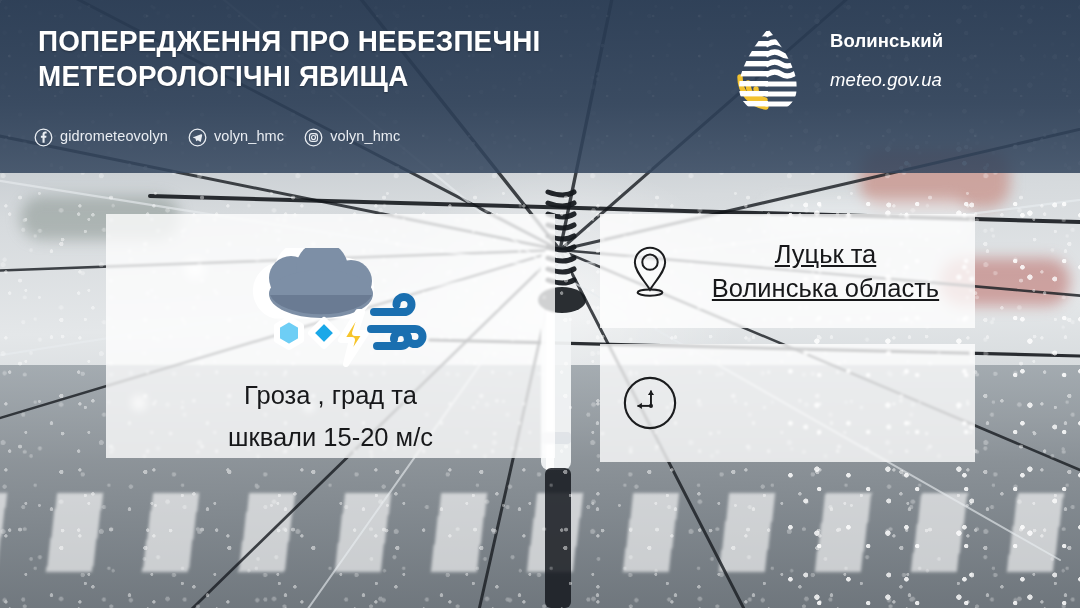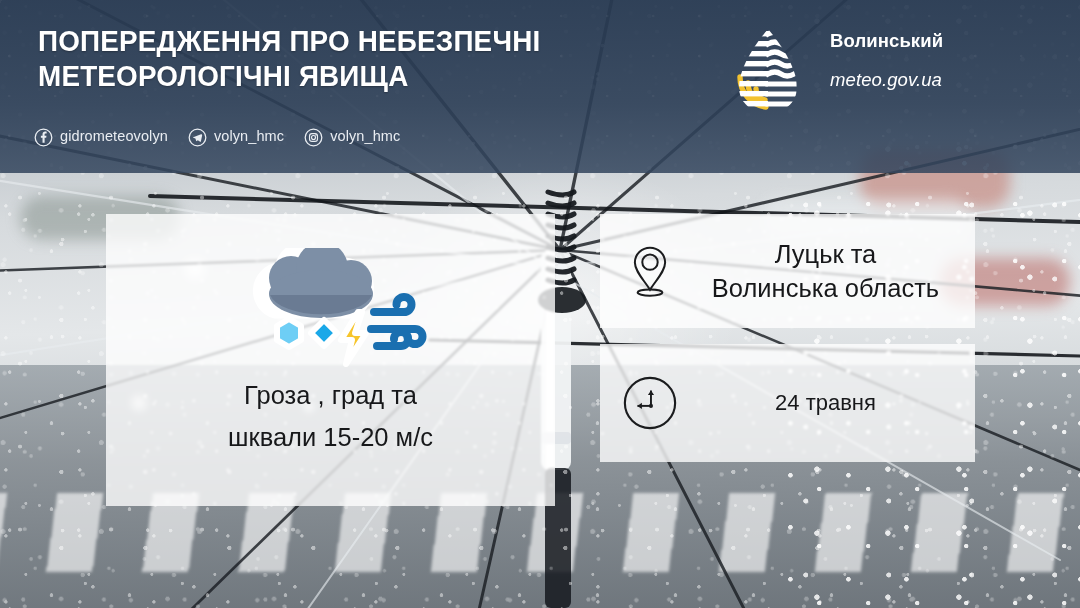--- a/index.html
+++ b/index.html
@@ -112,35 +112,35 @@
   .logo-txt { padding-top:2px; }
   .logo-line { color:#fff; font-weight:bold; font-size:18.5px; line-height:24px; letter-spacing:.1px; }
   .logo-url { color:#fff; font-size:18.5px; line-height:25px; margin-top:14px; letter-spacing:.1px;font-style:italic; }
 
   
   .card {
     position:absolute;
     background:rgba(255,255,255,.78);
     backdrop-filter:blur(1px);
   }
-  .card-left  { left:106px; top:214px; width:449px; height:292px;padding-left:44px; }
+  .card-left  { left:106px; top:214px; width:449px; height:244px;padding-left:44px; }
   .card-rt-a  { left:600px; top:214px; width:375px; height:114px; }
   .card-rt-b  { left:600px; top:344px; width:375px; height:118px; }
 
   .wx-icon { position:absolute; left:123px; top:34px; width:205px; height:120px; }
   .card-left-text {
     position:absolute; left:0; right:0; top:160px;
     text-align:center; color:#17181a;
     font-size:25.5px; line-height:42px; white-space:pre-line;
   }
 
   .rt-row { position:absolute; inset:0; display:flex; align-items:center; }
   .rt-ic { width:72px; flex:0 0 72px; display:flex; justify-content:center; align-items:center; margin-left:14px; }
   .rt-text { flex:1; text-align:center; color:#17181a; padding-right:10px; }
-  .rt-place { font-size:25.5px; line-height:34px; white-space:pre-line; }
+  .rt-place { font-size:25.5px; line-height:34px; white-space:pre-line;text-decoration:underline; }
   .rt-date  { font-size:22px; line-height:28px; }
 
   
   .band-bot {
     position:absolute; left:0; top:495px; width:1080px; height:113px;
     background:linear-gradient(180deg, rgba(62,82,108,.86) 0%, rgba(58,76,102,.90) 45%, rgba(52,70,96,.92) 100%);
   }
   .band-bot .bot-tex {
     position:absolute; inset:0; opacity:.22;
     background:
@@ -374,20 +374,17 @@
       <span class="rt-ic">
         <svg viewBox="0 0 60 60" width="58" height="58">
           <circle cx="30" cy="30" r="26" fill="none" stroke="#1b1c1e" stroke-width="2.2"></circle>
           <circle cx="31" cy="33" r="2.1" fill="#1b1c1e"></circle>
           <path d="M31 33 V 17" fill="none" stroke="#1b1c1e" stroke-width="2"></path>
           <path d="M31 17 l -3.2 4.6 h6.4 Z" fill="#1b1c1e"></path>
           <path d="M31 33 H 17" fill="none" stroke="#1b1c1e" stroke-width="2"></path>
           <path d="M17 33 l 4.6 -3.2 v6.4 Z" fill="#1b1c1e"></path>
         </svg>
       </span>
-      <div class="rt-text">
-        <div class="rt-date">24 травня</div>
-      </div>
     </div>
   </div>
 
 
 </div>
 
 </body></html>

